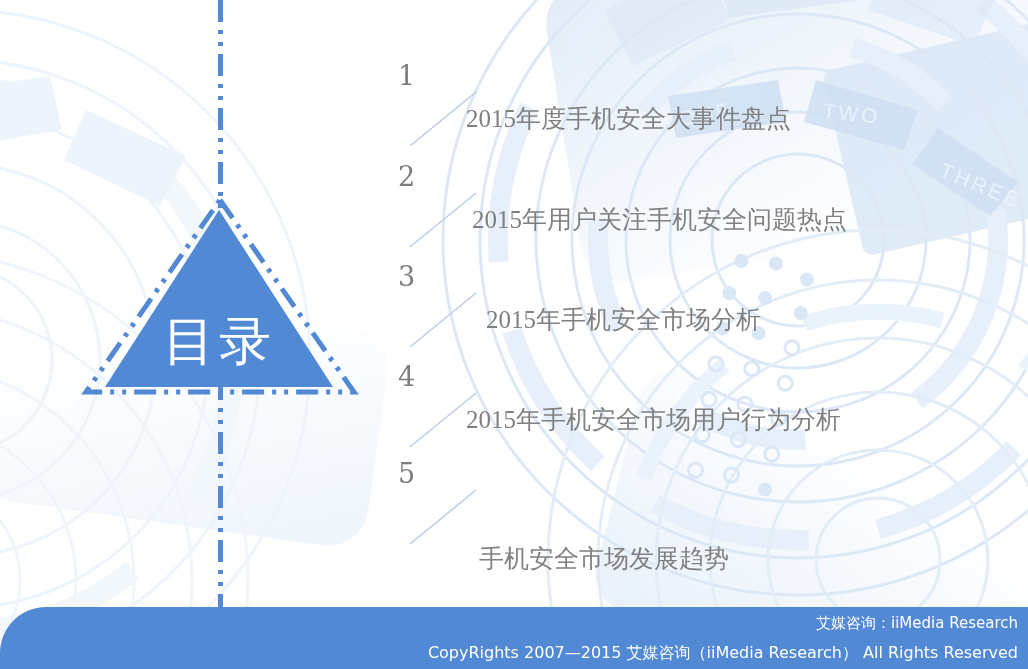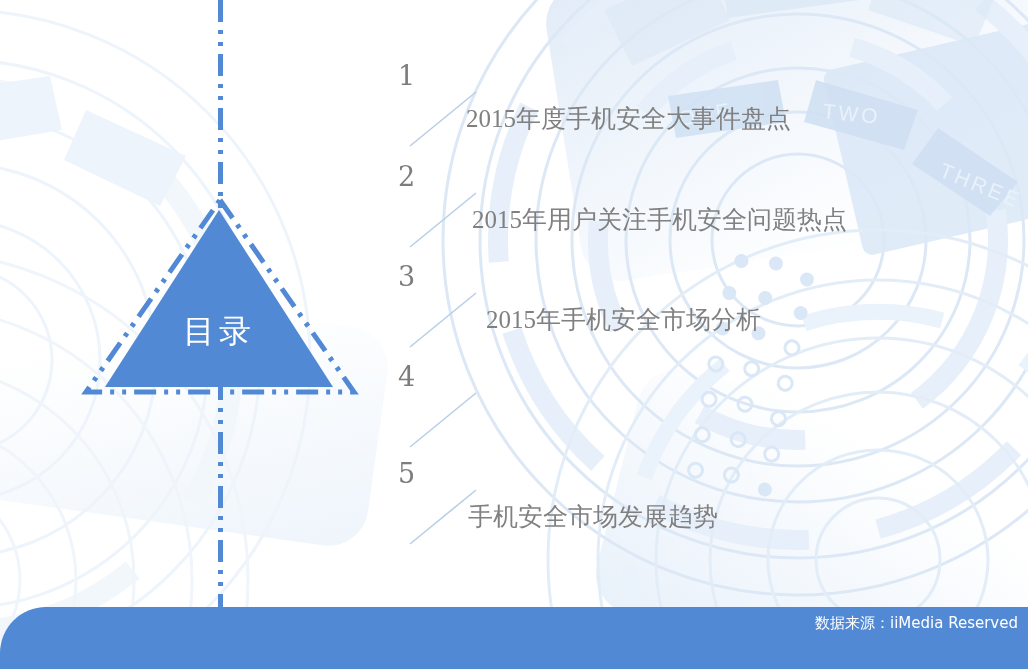--- a/index.html
+++ b/index.html
@@ -125,21 +125,21 @@
     width: 228px;
     height: 177px;
   }
   .tri-label {
     position: absolute;
     left: 105px;
     top: 315px;
     width: 228px;
     text-align: center;
     color: #ffffff;
-    font-size: 32px;
+    font-size: 52px;
     letter-spacing: 4px;
     font-family: "DejaVu Sans", "Liberation Sans", sans-serif;
     line-height: 1;
     z-index: 6;
   }
 
   
   .agenda {
     position: absolute;
     left: 380px;
@@ -367,28 +367,30 @@
         <line x1="4" y1="58" x2="70" y2="4" stroke="#b9cfe8" stroke-width="1.6"></line>
       </svg>
       <div class="row-text" style="left:90px;margin-left:16px;">2015年手机安全市场分析</div>
     </div>
 
     <div class="agenda-row" style="top:363px;">
       <div class="row-num">4</div>
       <svg class="row-slash" viewBox="0 0 74 62">
         <line x1="4" y1="58" x2="70" y2="4" stroke="#b9cfe8" stroke-width="1.6"></line>
       </svg>
+      <div class="row-text" style="left:86px;">2015年手机安全市场用户行为分析</div>
     </div>
 
     <div class="agenda-row" style="top:460px;">
       <div class="row-num">5</div>
       <svg class="row-slash" viewBox="0 0 74 62">
         <line x1="4" y1="58" x2="70" y2="4" stroke="#b9cfe8" stroke-width="1.6"></line>
       </svg>
-      <div class="row-text" style="left:88px;">手机安全市场发展趋势</div>
+      <div class="row-text" style="left:99px;margin-top:42px;">手机安全市场发展趋势</div>
     </div>
   </div>
 
   <div class="footer">
-    <div class="footer-source">数据来源：iiMedia Reserved</div>
+    <div class="footer-source">艾媒咨询：iiMedia Research</div>
+    <div class="footer-copy">CopyRights 2007—2015 艾媒咨询（iiMedia Research） All Rights Reserved</div>
   </div>
 
 </div>
 
 </body></html>

